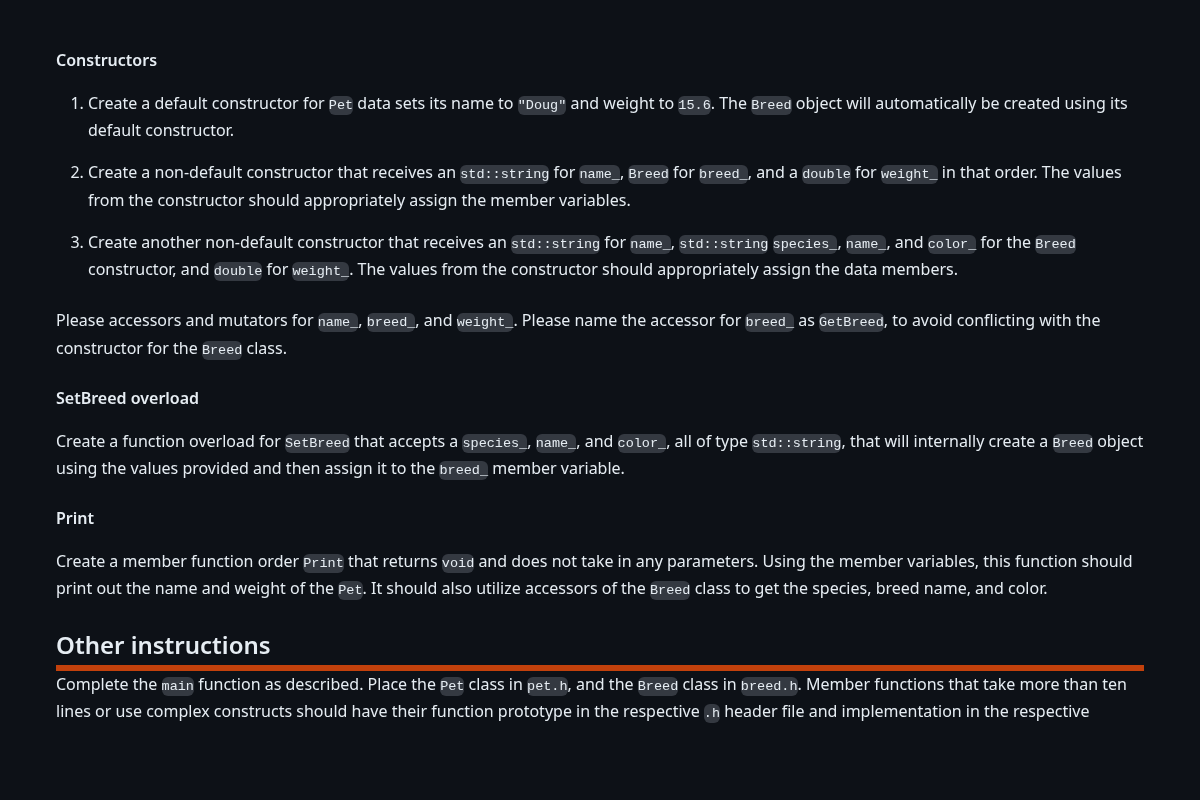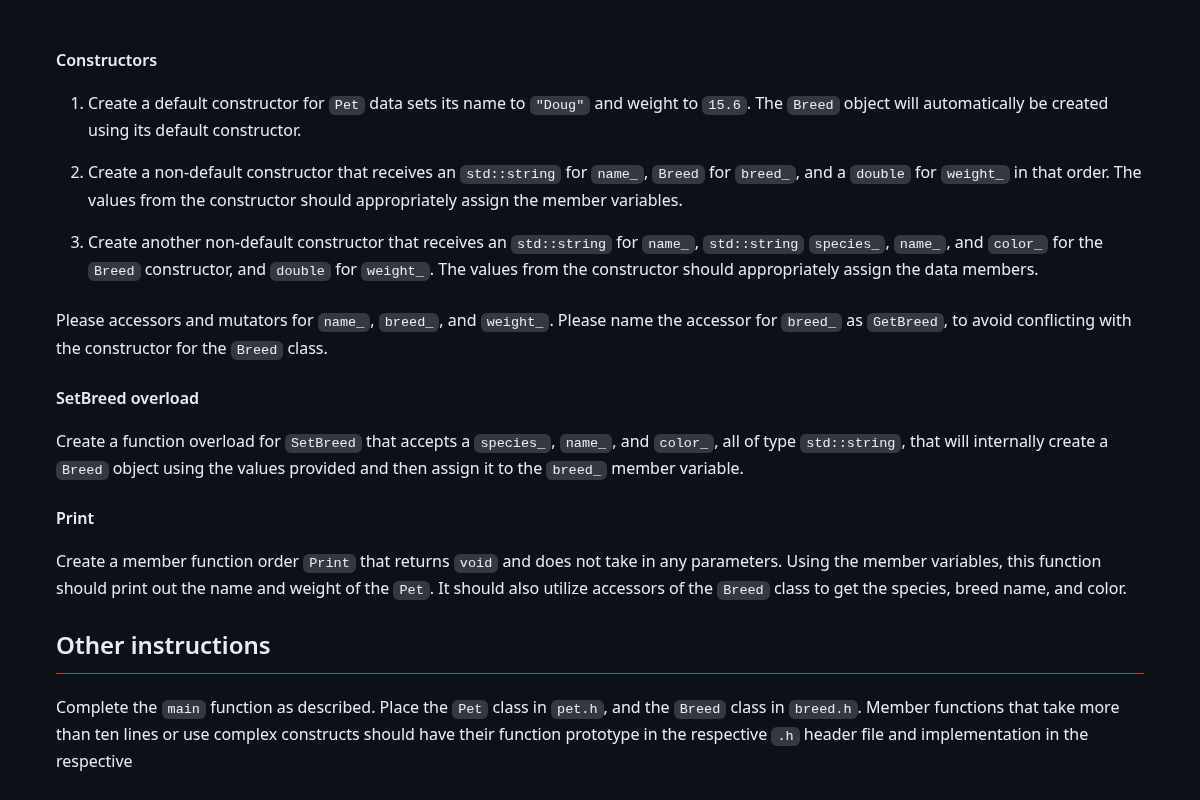--- a/index.html
+++ b/index.html
@@ -12,23 +12,22 @@
       color: #e6edf3;
       font-family: -apple-system, BlinkMacSystemFont, "Segoe UI", "Noto Sans", Helvetica, Arial, sans-serif;
       font-size: 16px;
       line-height: 1.6;
       padding: 24px 56px;
       width: 1200px;
     }
     h2 {
       font-size: 24px;
       font-weight: 600;
-      margin-bottom: 20px;
-      padding-bottom: 8px;
-      border-bottom: 1px solid #c2410c;
+      margin-bottom: 0;
+      border-bottom: 6px solid #c2410c;
       color: #e6edf3;
     }
     h3 {
       font-size: 16px;
       font-weight: 600;
       margin-top: 24px;
       margin-bottom: 16px;
       color: #e6edf3;
     }
     ol {
@@ -39,21 +38,21 @@
       margin-bottom: 16px;
       line-height: 1.65;
     }
     p {
       margin-bottom: 16px;
       line-height: 1.65;
     }
     code {
       background-color: #343941;
       color: #e6edf3;
-      padding: 2px 6px;
+      padding: 2px 0;
       border-radius: 6px;
       font-family: ui-monospace, SFMono-Regular, "SF Mono", Menlo, Consolas, "Liberation Mono", monospace;
       font-size: 13.5px;
     }
     .section {
       margin-bottom: 24px;
     }
   </style>
 </head>
 <body>

